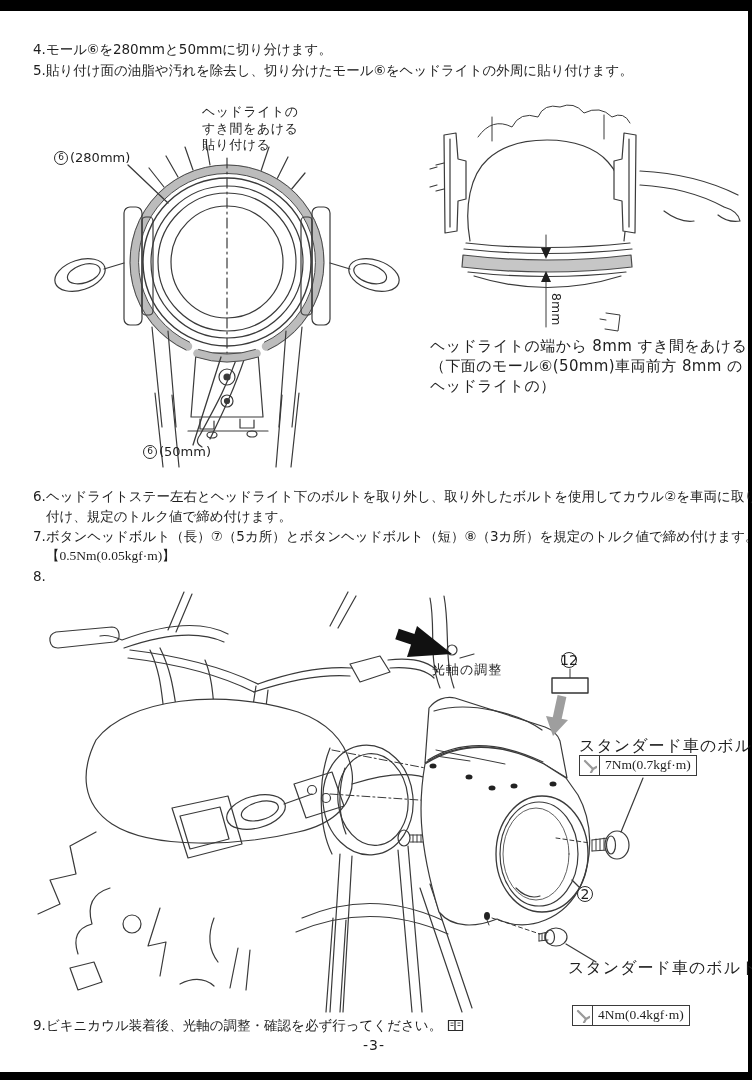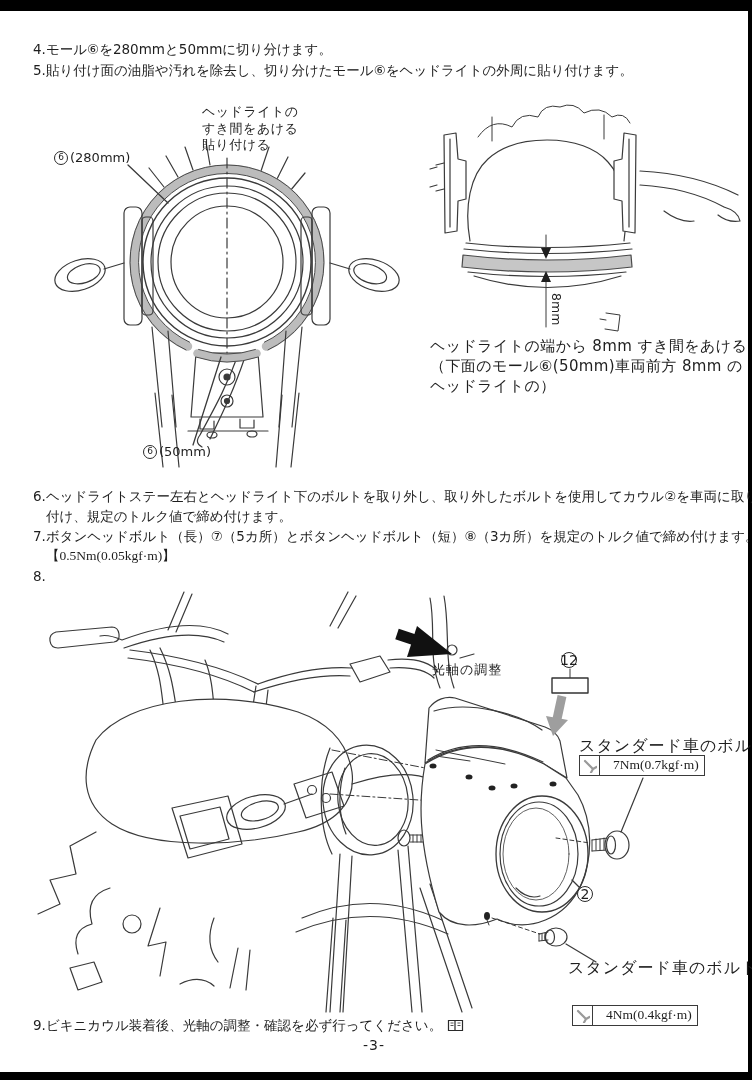--- a/index.html
+++ b/index.html
@@ -24,21 +24,21 @@
   .fig-note{font-size:15px;line-height:20px;letter-spacing:.4px;white-space:nowrap;}
 
   .ref{display:flex;align-items:center;gap:2px;font-size:13px;white-space:nowrap;}
   .circ{display:inline-flex;align-items:center;justify-content:center;
         border:1.2px solid #2a2a2a;border-radius:50%;background:#fff;
         box-sizing:border-box;line-height:1;}
   .circ-s{width:14px;height:14px;font-size:9px;}
   .circ-m{width:16px;height:16px;font-size:14px;}
 
   .tqbox{position:absolute;display:flex;align-items:stretch;height:19px;
-         border:1.4px solid #3a3a3a;background:#fff;box-sizing:content-box;gap:8px;}
+         border:1.4px solid #3a3a3a;background:#fff;box-sizing:content-box;}
   .tq-icon{width:19px;display:flex;align-items:center;justify-content:center;
            border-right:1.4px solid #3a3a3a;}
   .tq-text{padding:0 5px;font-size:13.5px;line-height:18px;white-space:nowrap;}
 
   .bolt-label{font-size:16px;letter-spacing:1px;white-space:nowrap;}
   .pagenum{position:absolute;left:0;top:1037px;width:748px;text-align:center;
            font-size:14px;letter-spacing:1px;}
   svg{display:block;}
   .book-ic{display:inline-block;vertical-align:-2px;margin-left:5px;}
 </style>

